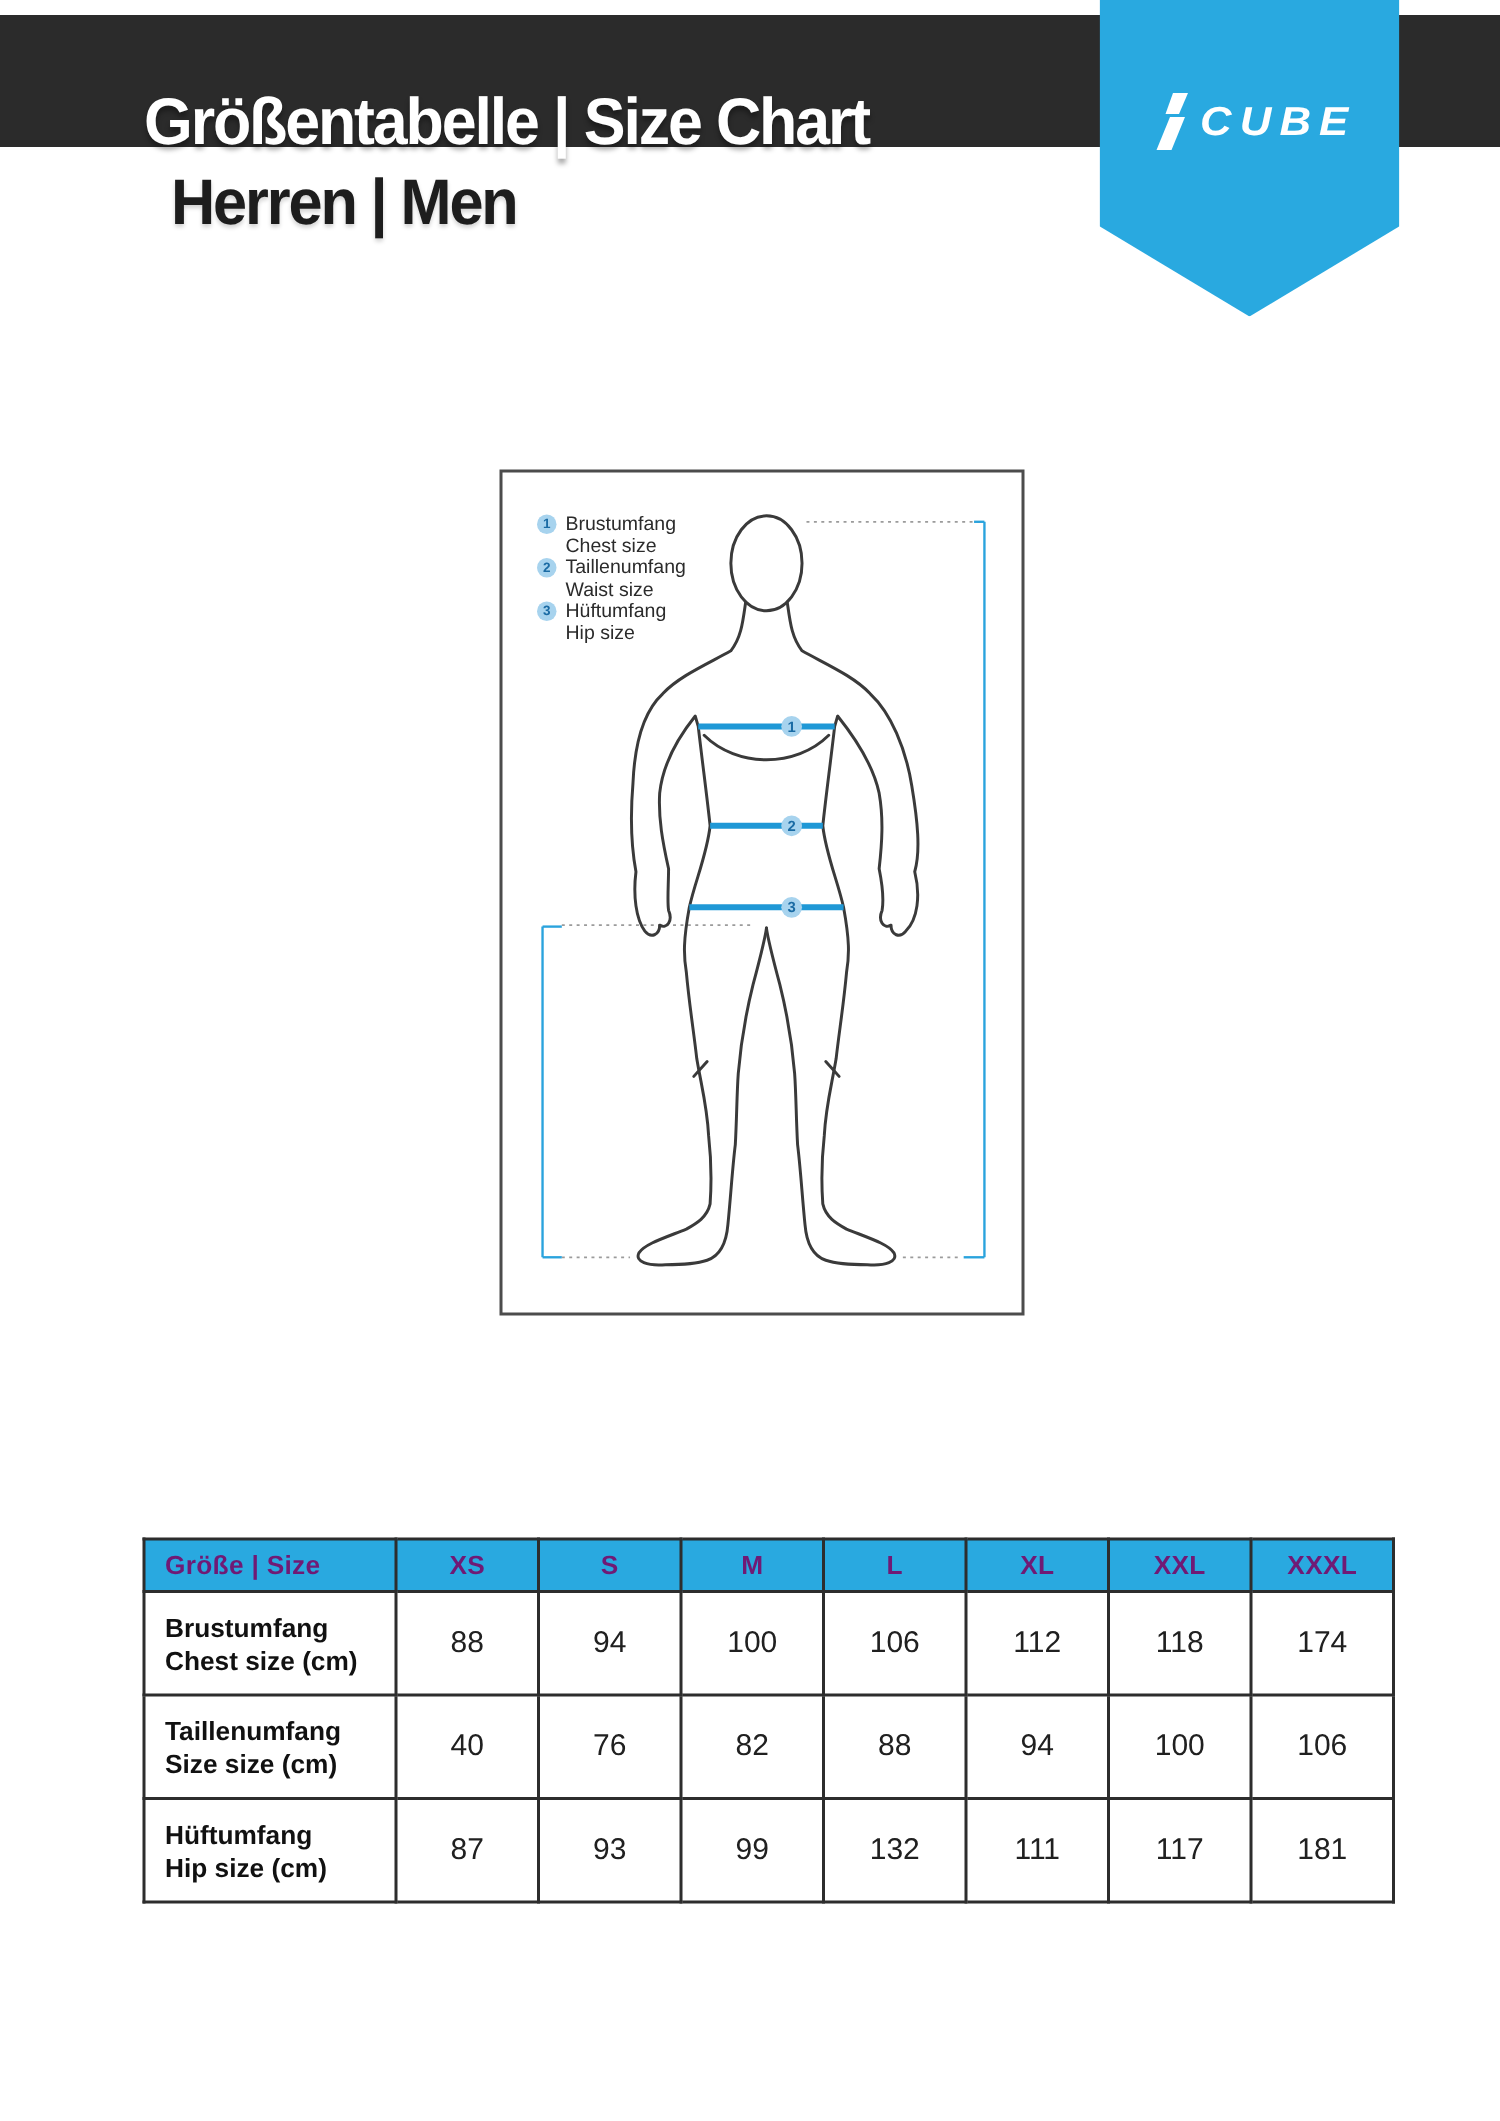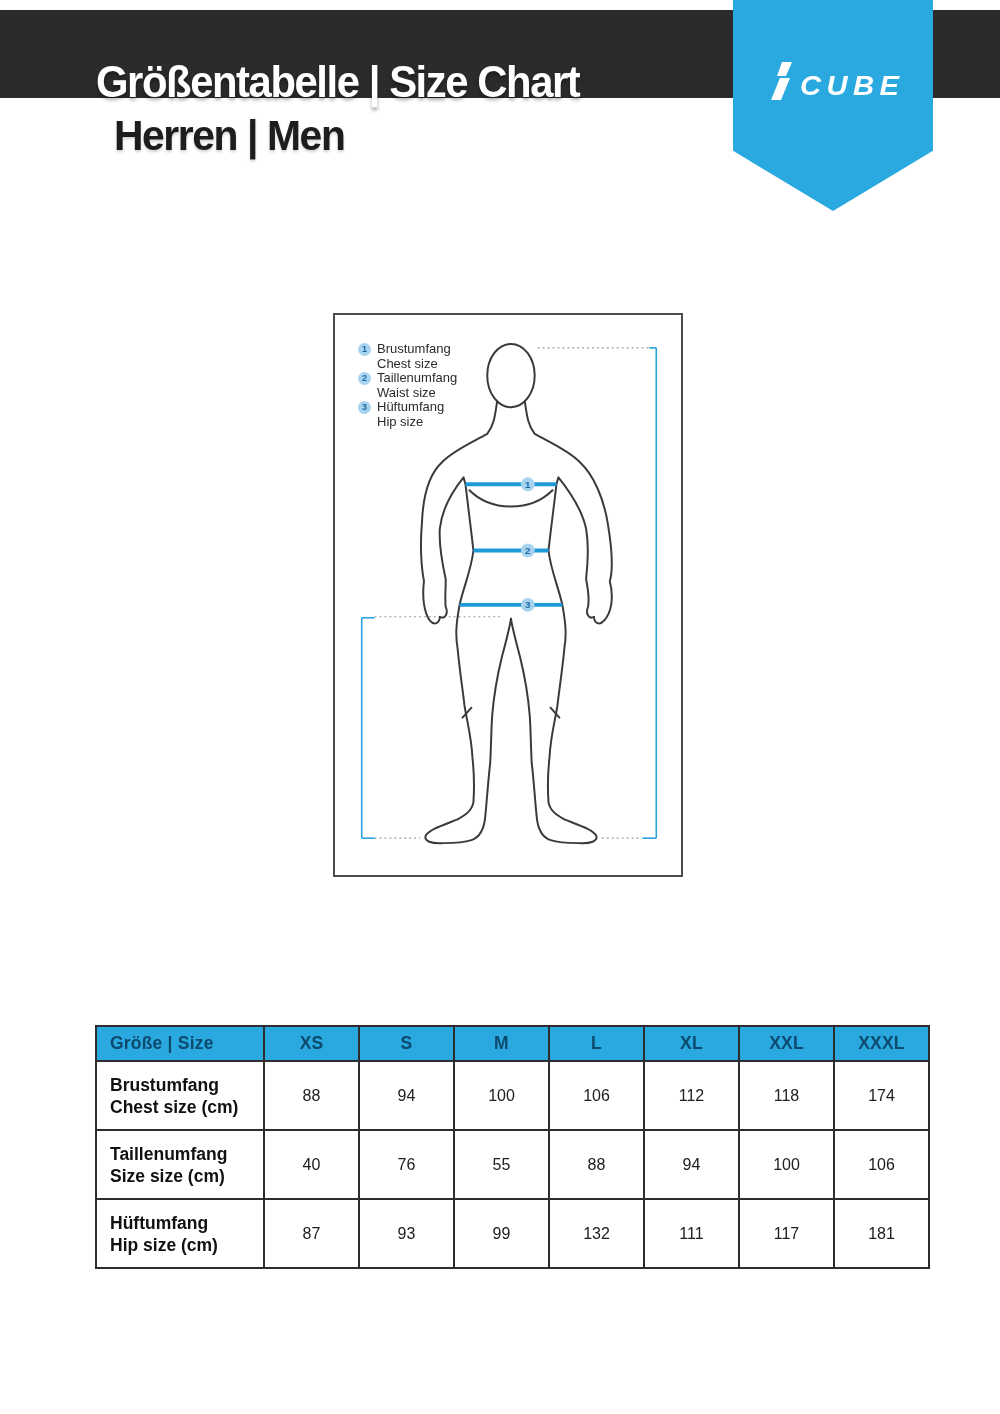--- a/index.html
+++ b/index.html
@@ -18,21 +18,21 @@
   .subtitle {
     position:absolute; left:114px; top:114px; margin:0; white-space:nowrap;
     color:#1d1d1d; font-size:43px; font-weight:bold; letter-spacing:-1.5px; line-height:1;
     transform:scaleX(.95); transform-origin:left top;
     text-shadow:0 2px 3px rgba(0,0,0,.18);
   }
   .ribbon {
     position:absolute; left:733px; top:0; width:200px; height:211px; background:#29a9e0;
     clip-path:polygon(0 0, 100% 0, 100% 71.5%, 50% 100%, 0 71.5%);
   }
-  .logo { position:absolute; left:0; top:62px; width:200px; display:flex; align-items:flex-end; justify-content:center; gap:7px; }
+  .logo { position:absolute; left:0; top:62px; width:200px; display:flex; align-items:center; justify-content:center; gap:7px; }
   .logo-mark { width:23px; height:38px; }
   .wordmark {
     color:#ffffff; font-weight:bold; font-style:italic; font-size:27px;
     letter-spacing:5px; line-height:1; transform:scaleX(1.08); transform-origin:left center;
   }
   
   .figure-box {
     position:absolute; left:333px; top:313px; width:350px; height:564px;
     border:2px solid #4c4c4c; box-sizing:border-box; background:#ffffff;
   }
@@ -48,30 +48,30 @@
     text-align:center; line-height:13px;
   }
   .leg-texts { display:flex; flex-direction:column; }
   
   .size-table {
     position:absolute; left:95px; top:1025px; width:833px;
     border-collapse:collapse; table-layout:fixed;
   }
   .size-table th, .size-table td { border:2px solid #2d2d2d; padding:0; }
   .size-table thead th {
-    background:#29a9e0; color:#0c4a6e; font-size:17.5px; font-weight:bold;
+    background:#29a9e0; color:#701a75; font-size:17.5px; font-weight:bold;
     height:33px; text-align:center; letter-spacing:.2px;
   }
   .size-table thead th.first { text-align:left; padding-left:13px; }
   .size-table tbody th {
     text-align:left; padding-left:13px; font-size:17.5px; font-weight:bold;
     color:#111111; line-height:22px; height:67px; background:#ffffff;
   }
   .size-table tbody td {
-    text-align:center; vertical-align:middle; font-size:16px; font-weight:normal;
+    text-align:center; vertical-align:middle; font-size:20px; font-weight:normal;
     color:#202020; background:#ffffff;
   }
 </style>
 </head>
 <body>
 
 <div class="page">
 
   <div class="topbar"></div>
   <h1 class="title">Größentabelle | Size Chart</h1>
@@ -245,21 +245,21 @@
         <td>118</td>
         <td>174</td>
       </tr>
       <tr>
         <th>
           <span>Taillenumfang</span><br>
           <span>Size size (cm)</span>
         </th>
         <td>40</td>
         <td>76</td>
-        <td>55</td>
+        <td>82</td>
         <td>88</td>
         <td>94</td>
         <td>100</td>
         <td>106</td>
       </tr>
       <tr>
         <th>
           <span>Hüftumfang</span><br>
           <span>Hip size (cm)</span>
         </th>

